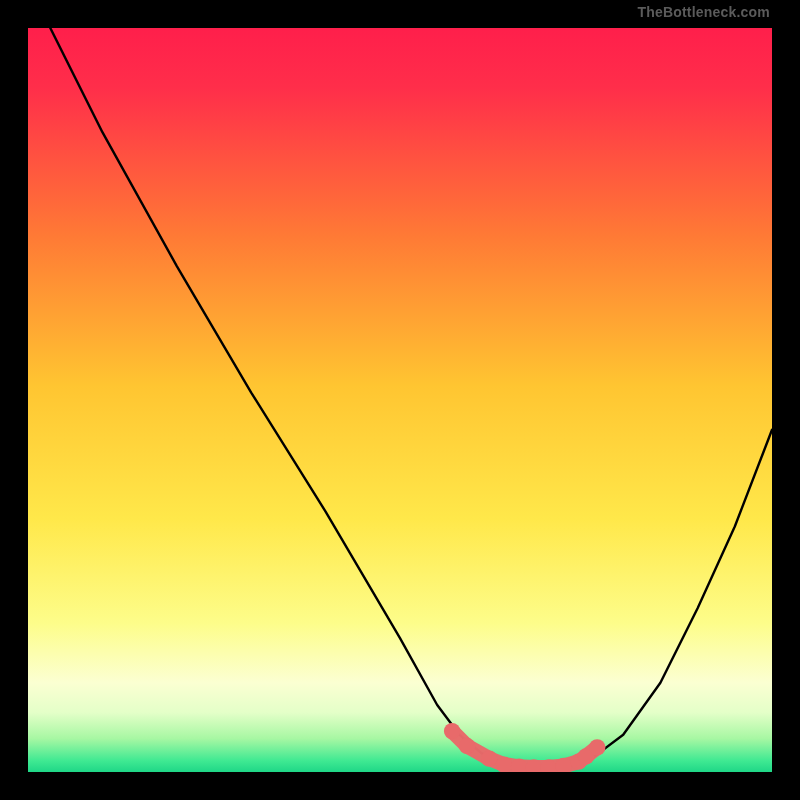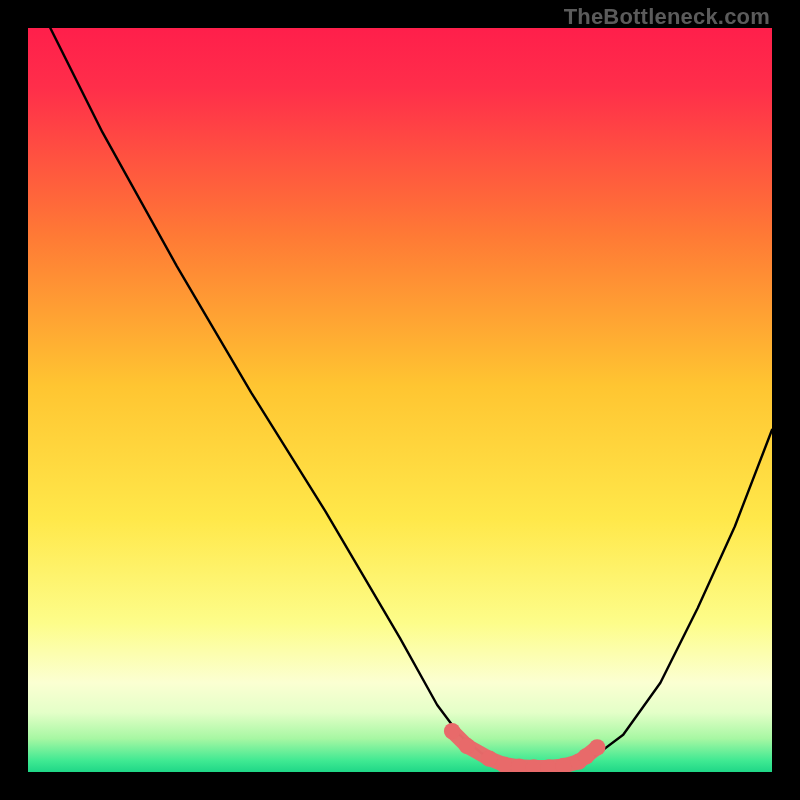--- a/index.html
+++ b/index.html
@@ -23,21 +23,21 @@
     left: 0;
     top: 0;
     width: 744px;
     height: 744px;
   }
   .watermark {
     position: absolute;
     top: 4px;
     right: 30px;
     font-family: Arial, Helvetica, sans-serif;
-    font-size: 22px;
+    font-size: 14px;
     font-weight: 600;
     color: #5b5b5b;
     letter-spacing: 0.2px;
   }
   svg {
     display: block;
   }
 </style>
 </head>
 <body>

